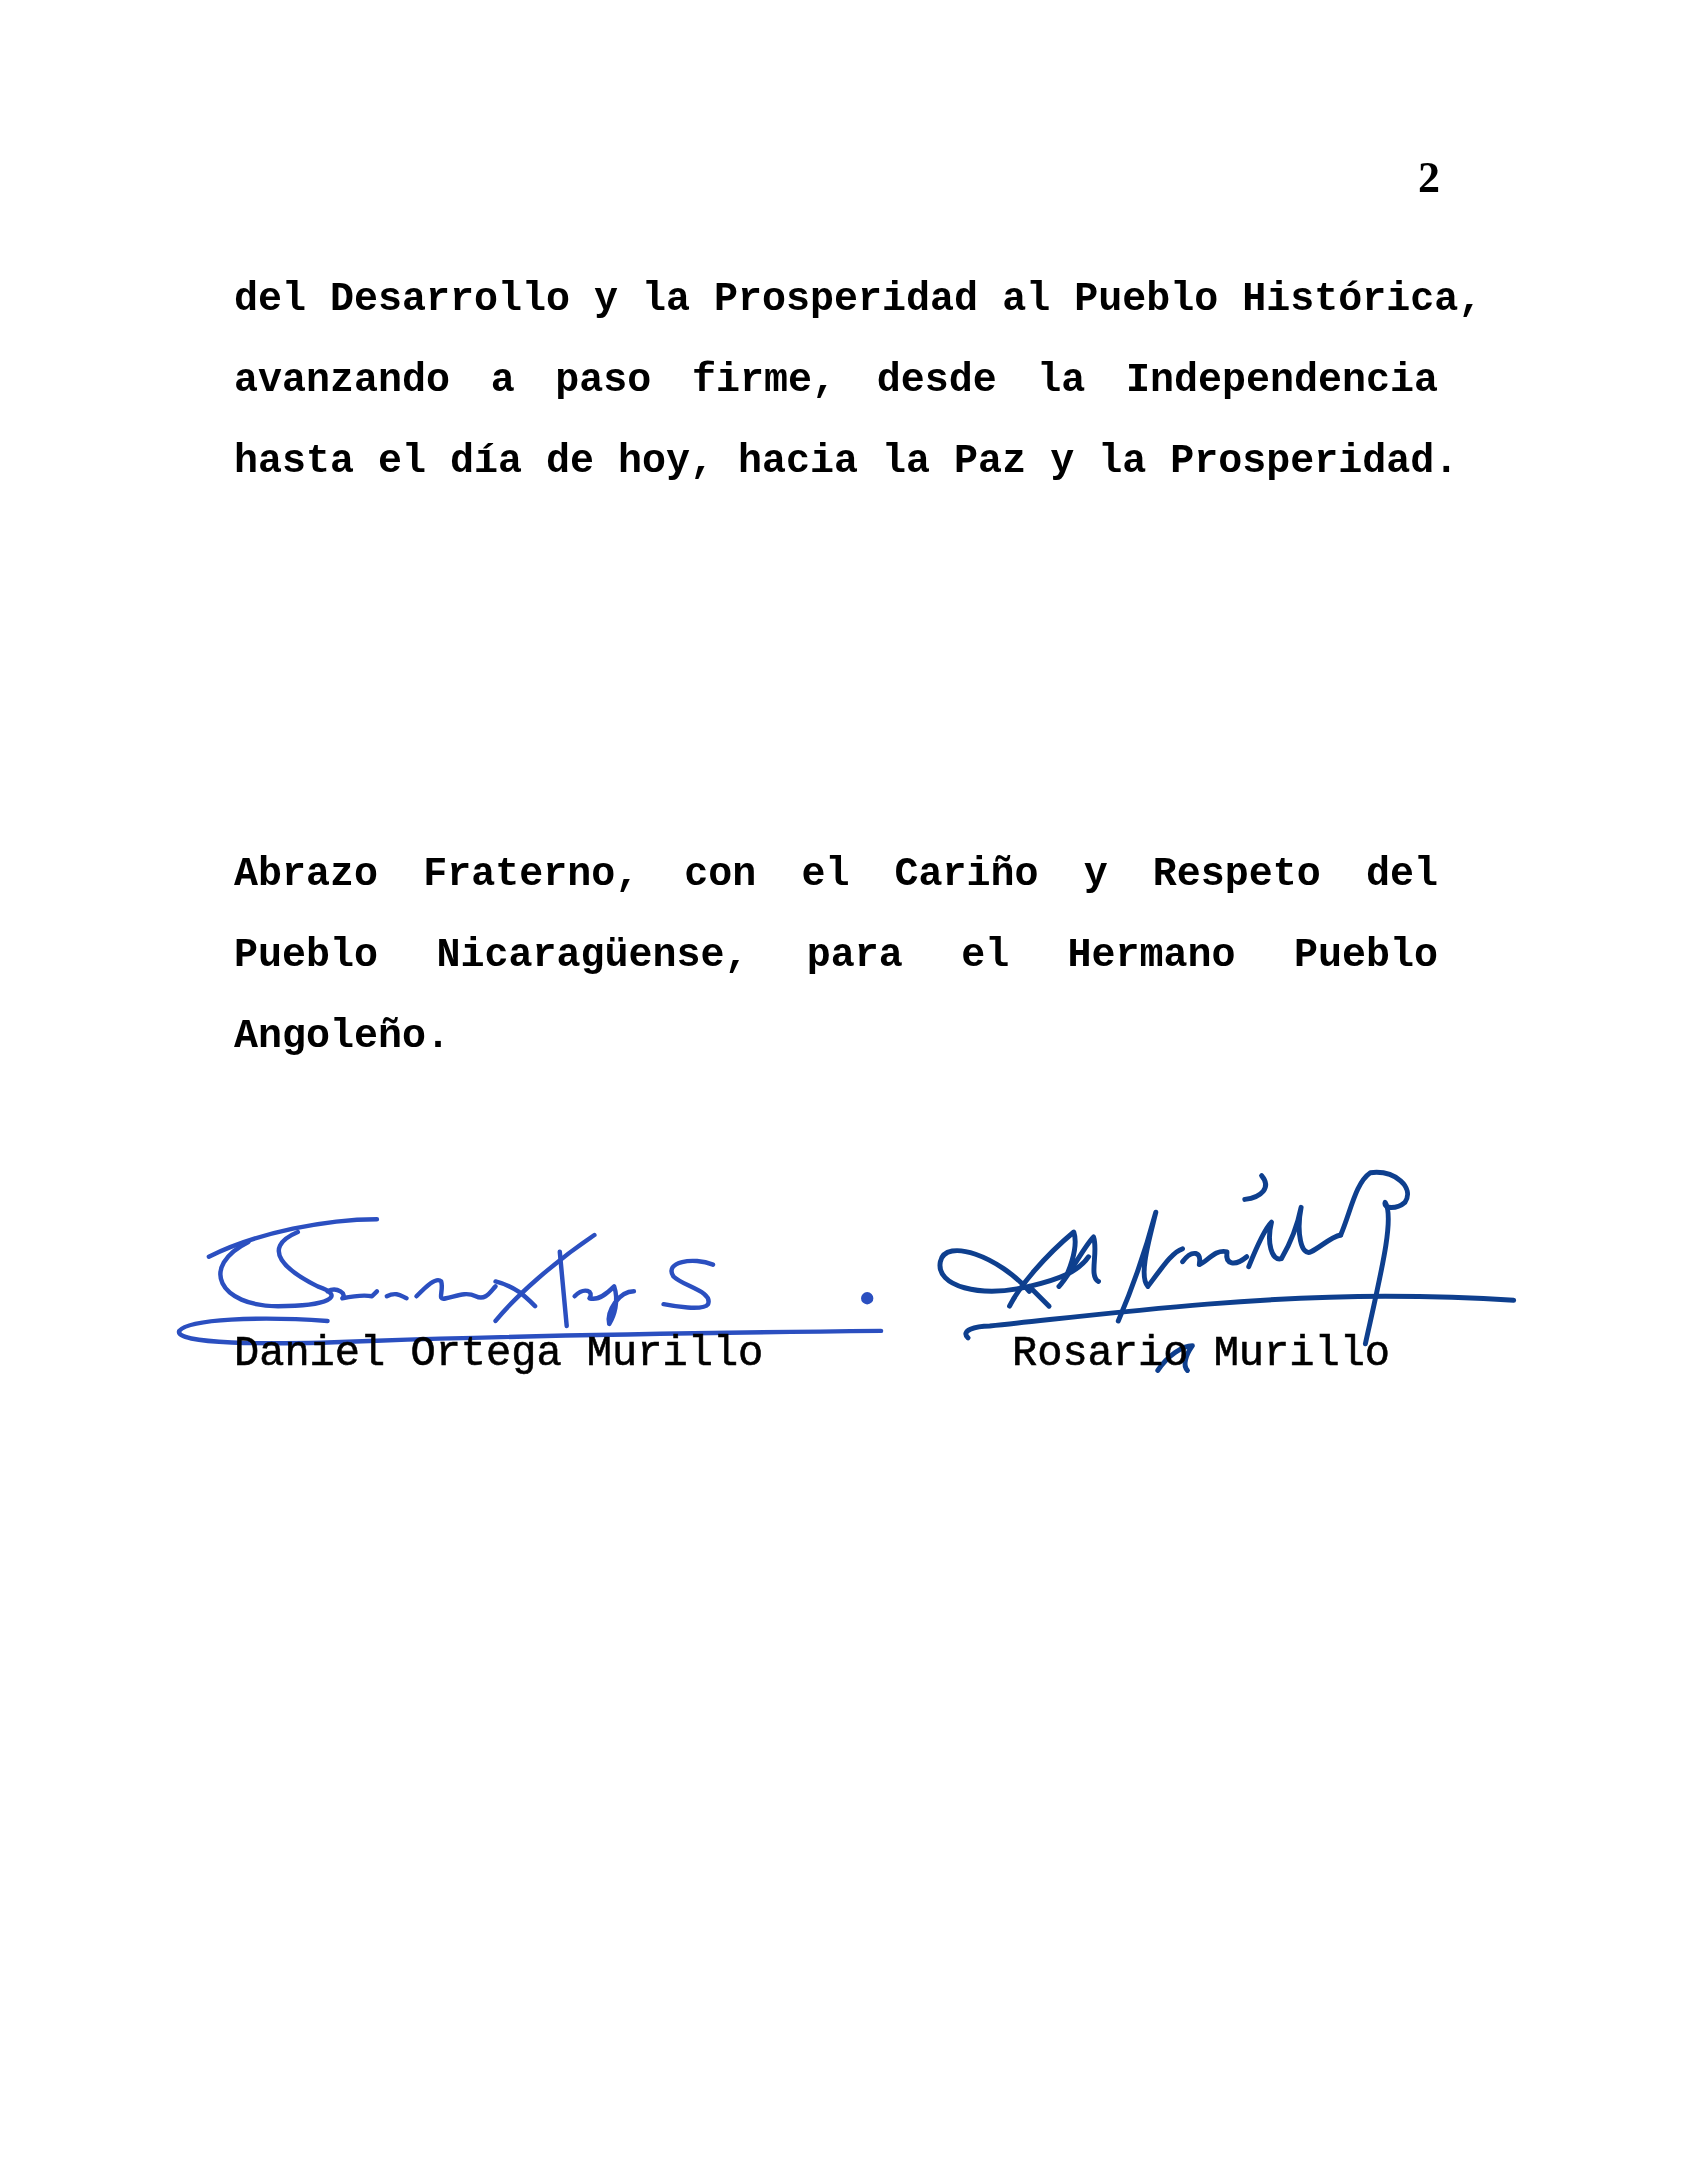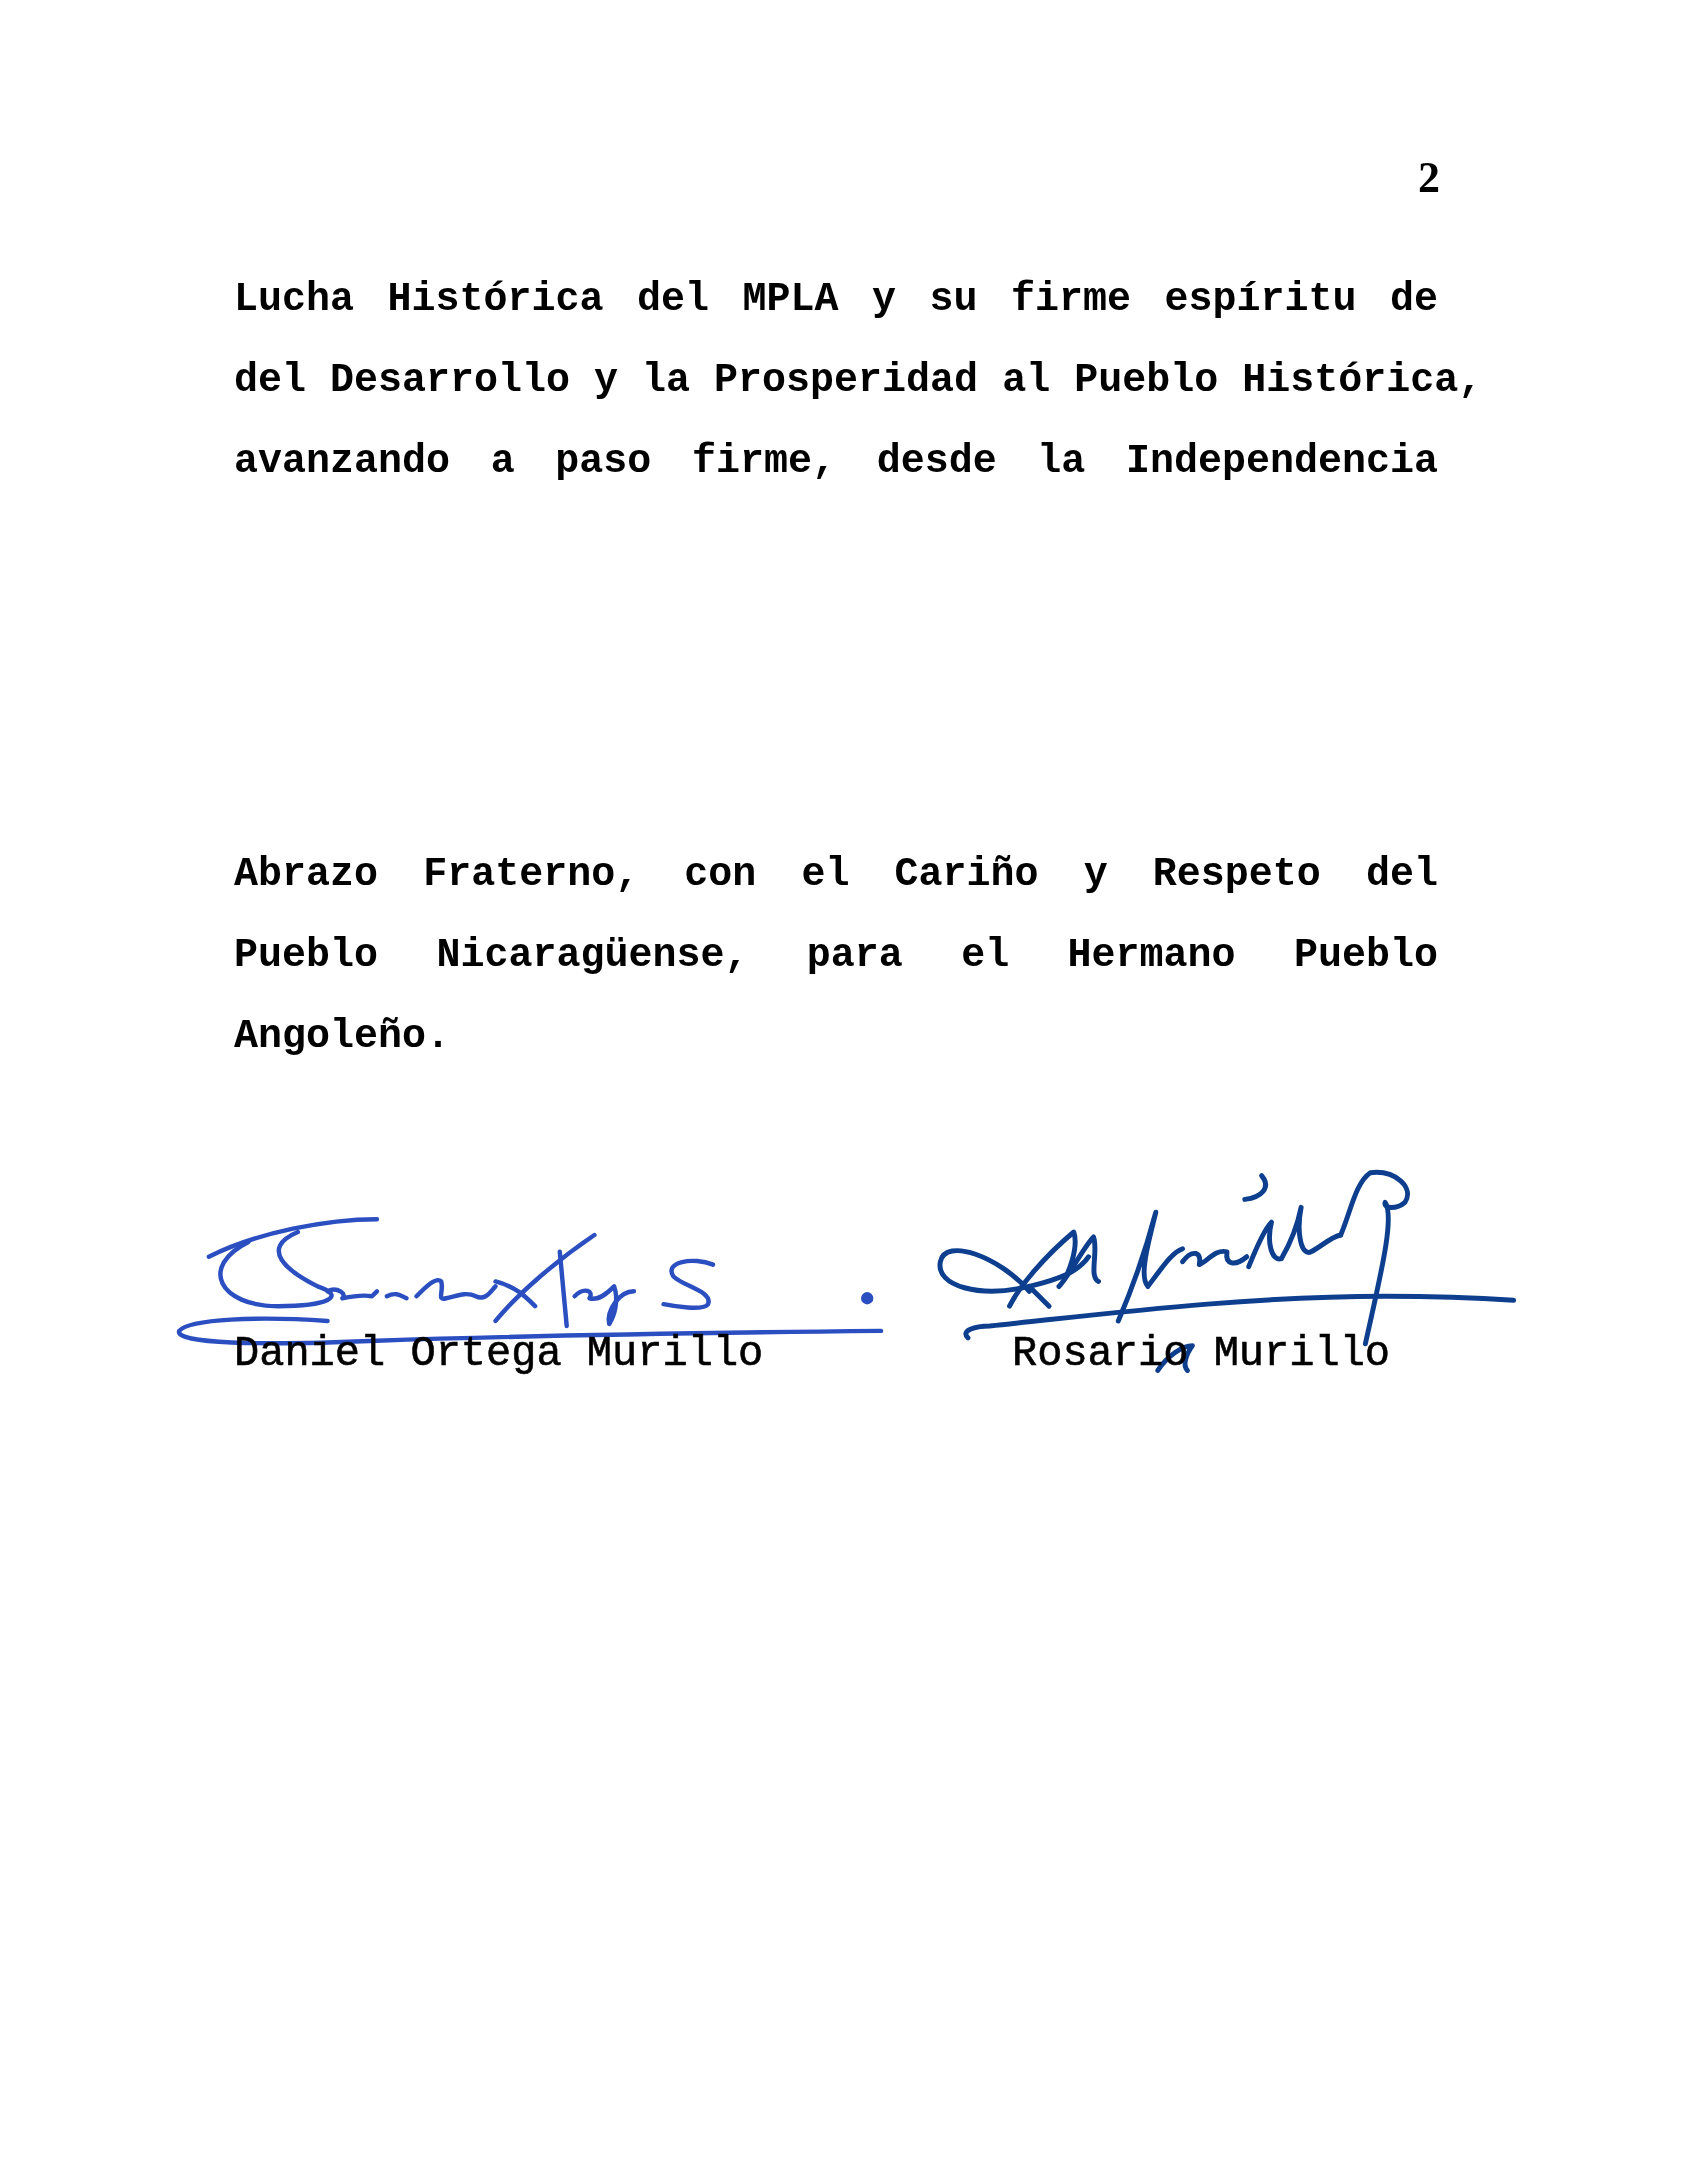--- a/index.html
+++ b/index.html
@@ -69,23 +69,23 @@
     }
     #signer-1 { left: 234px; }
     #signer-2 { left: 1012px; }
   </style>
 </head>
 <body>
 
 <div class="page-number">2</div>
 
 <div id="para-1" class="para">
-  <span class="line">Lucha Histórica del MPLA y su firme espíritu de</span>
   <span class="line">del Desarrollo y la Prosperidad al Pueblo Histórica,</span>
   <span class="line">avanzando a paso firme, desde la Independencia</span>
+  <span class="line last">hasta el día de hoy, hacia la Paz y la Prosperidad.</span>
 </div>
 
 <div id="para-2" class="para">
   <span class="line">Abrazo Fraterno, con el Cariño y Respeto del</span>
   <span class="line">Pueblo Nicaragüense, para el Hermano Pueblo</span>
   <span class="line last">Angoleño.</span>
 </div>
 
 <div class="sig-block">
   <svg class="sig-svg" width="1683" height="257" viewBox="0 1160 1700 260" xmlns="http://www.w3.org/2000/svg">

